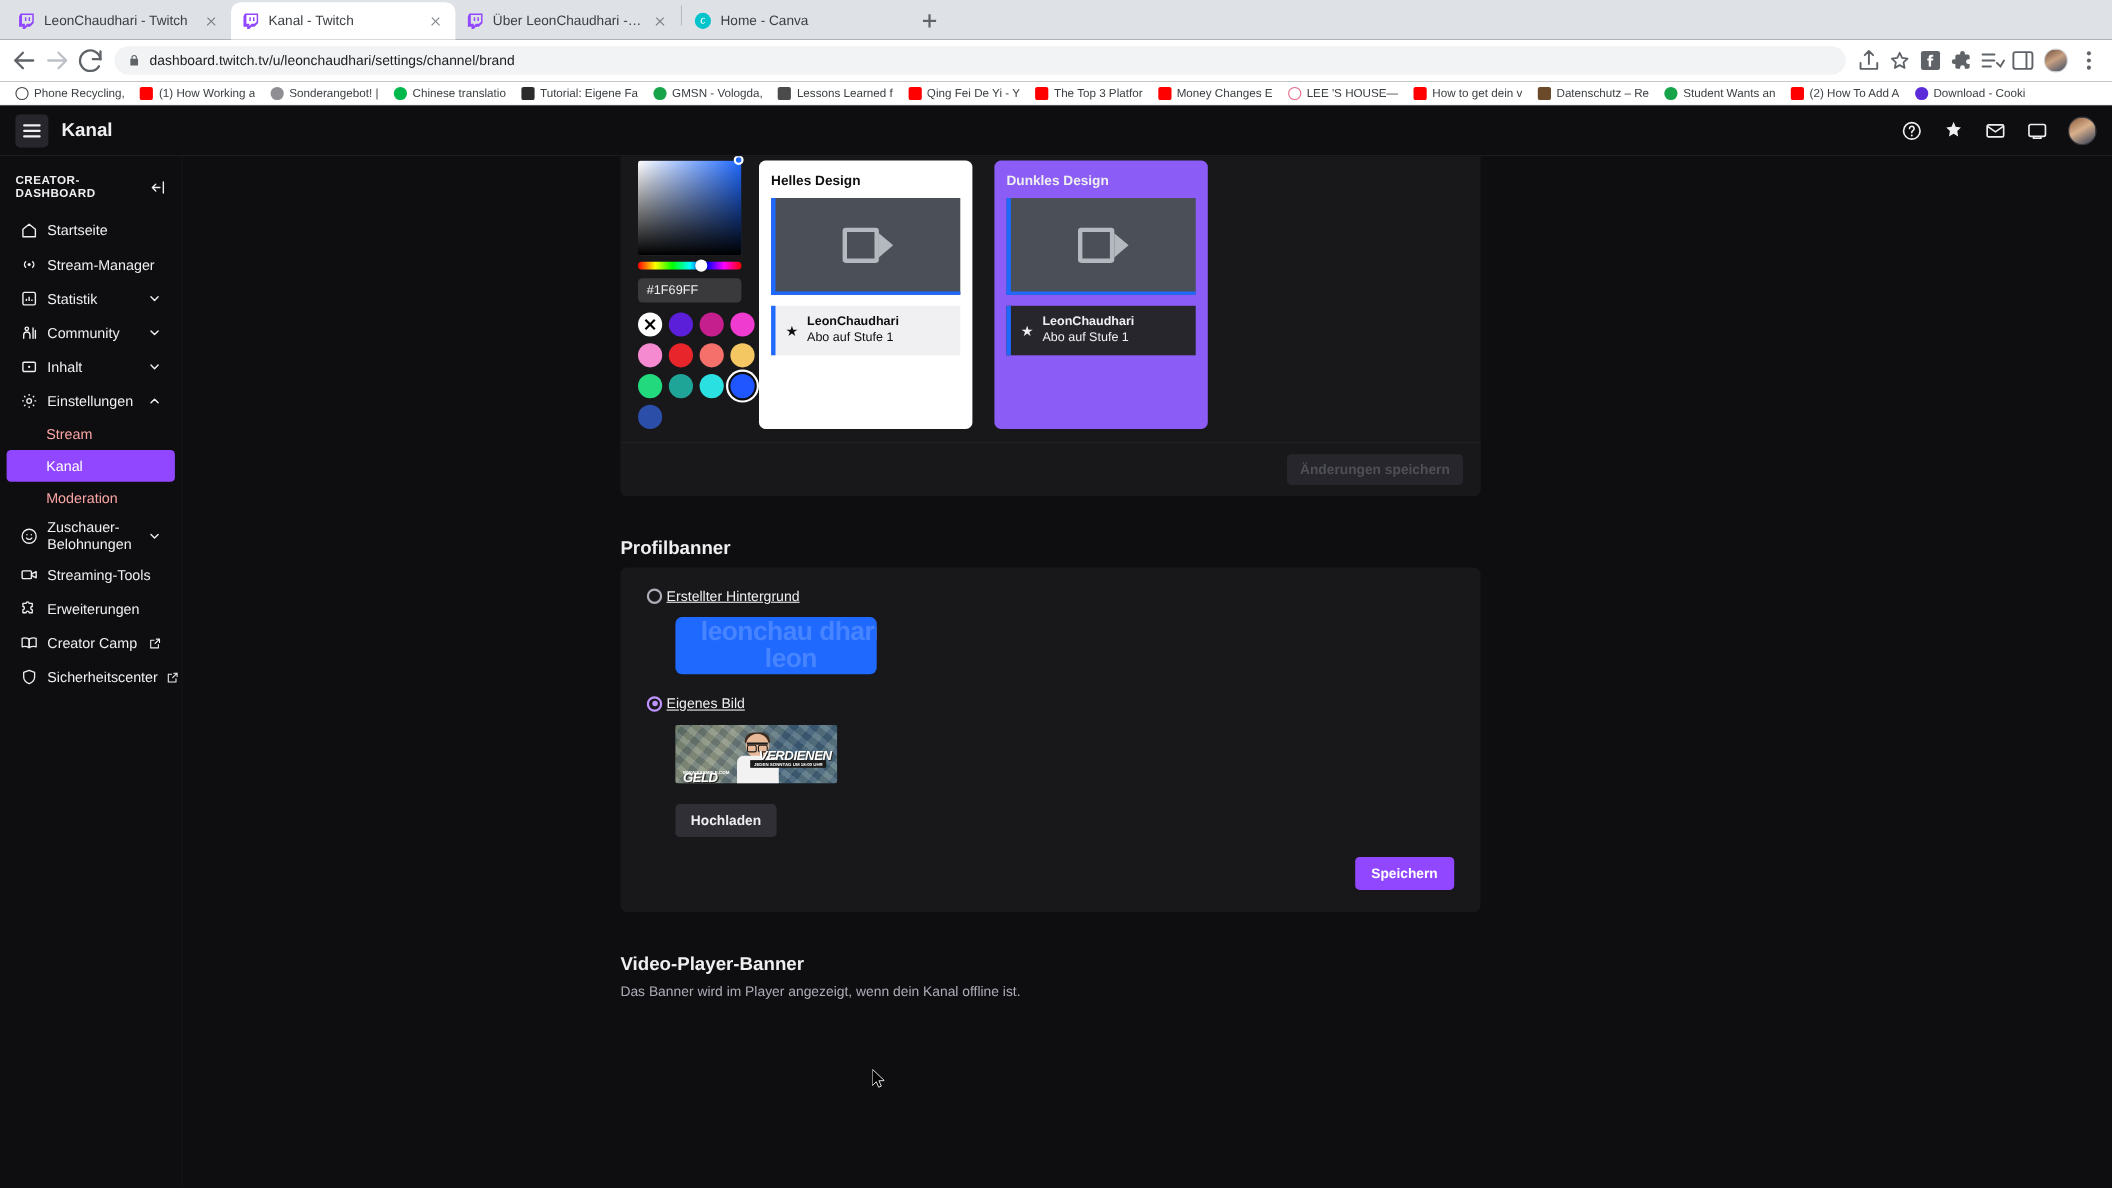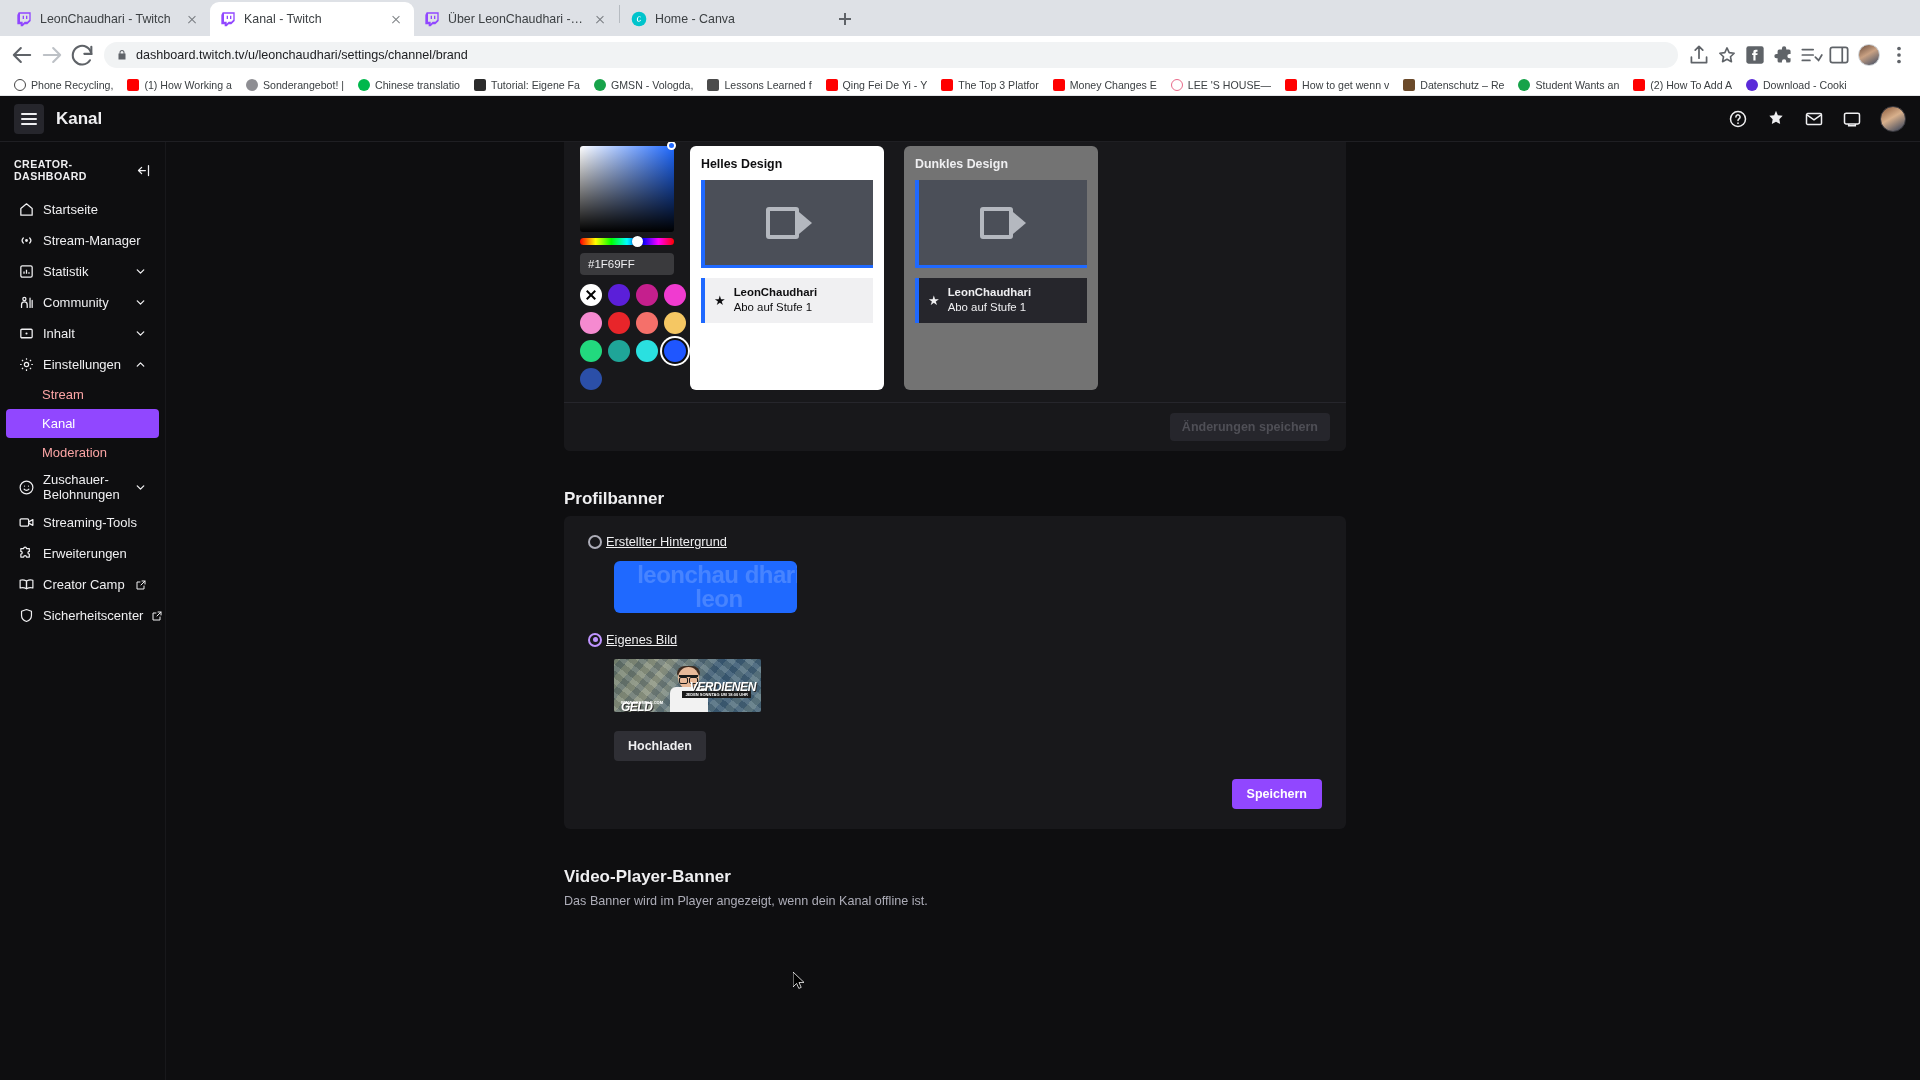--- a/index.html
+++ b/index.html
@@ -160,21 +160,21 @@
   .sw.none:before,.sw.none:after{
     content:"";position:absolute;left:5px;top:10px;width:12px;height:2px;background:#000;
   }
   .sw.none:before{transform:rotate(45deg)} .sw.none:after{transform:rotate(-45deg)}
 
   .designs{ display:flex; gap:20px; padding-top:4px;}
   .design{
     width:194px; border-radius:6px; padding:11px 11px 0 11px; position:relative;
   }
   .design.light{ background:#fff;}
-  .design.dark{ background:#737373;}
+  .design.dark{ background:#8b5cf6;}
   .design-t{ font-size:12.4px; font-weight:700; margin-bottom:9px;}
   .design.light .design-t{ color:#0e0e10;}
   .design.dark .design-t{ color:#efeff1;}
   .vid-prev{
     height:88px; background:#4b4f58; border-left:4px solid #1f69ff;
     border-bottom:3px solid #1f69ff; display:flex; align-items:center; justify-content:center;
   }
   .cam{ width:46px;height:32px; position:relative;}
   .cam .body2{ position:absolute; left:0; top:0; width:33px;height:32px;border:4px solid #b4b8bf; border-radius:3px;}
   .cam .lens{ position:absolute; right:0; top:5px; width:0;height:0;
@@ -425,21 +425,21 @@
     <div class="bm">
         <span class="bm-ico" style="background:#ff0000"></span>
         <span class="bm-label">Money Changes E</span>
       </div>
     <div class="bm">
         <span class="bm-ico" style="background:#fff;border:1.5px solid #e96a8a;border-radius:50%"></span>
         <span class="bm-label">LEE 'S HOUSE—</span>
       </div>
     <div class="bm">
         <span class="bm-ico" style="background:#ff0000"></span>
-        <span class="bm-label">How to get wenn v</span>
+        <span class="bm-label">How to get dein v</span>
       </div>
     <div class="bm">
         <span class="bm-ico" style="background:#6b4a2a"></span>
         <span class="bm-label">Datenschutz – Re</span>
       </div>
     <div class="bm">
         <span class="bm-ico" style="background:#17a34a;border-radius:50%"></span>
         <span class="bm-label">Student Wants an</span>
       </div>
     <div class="bm">

